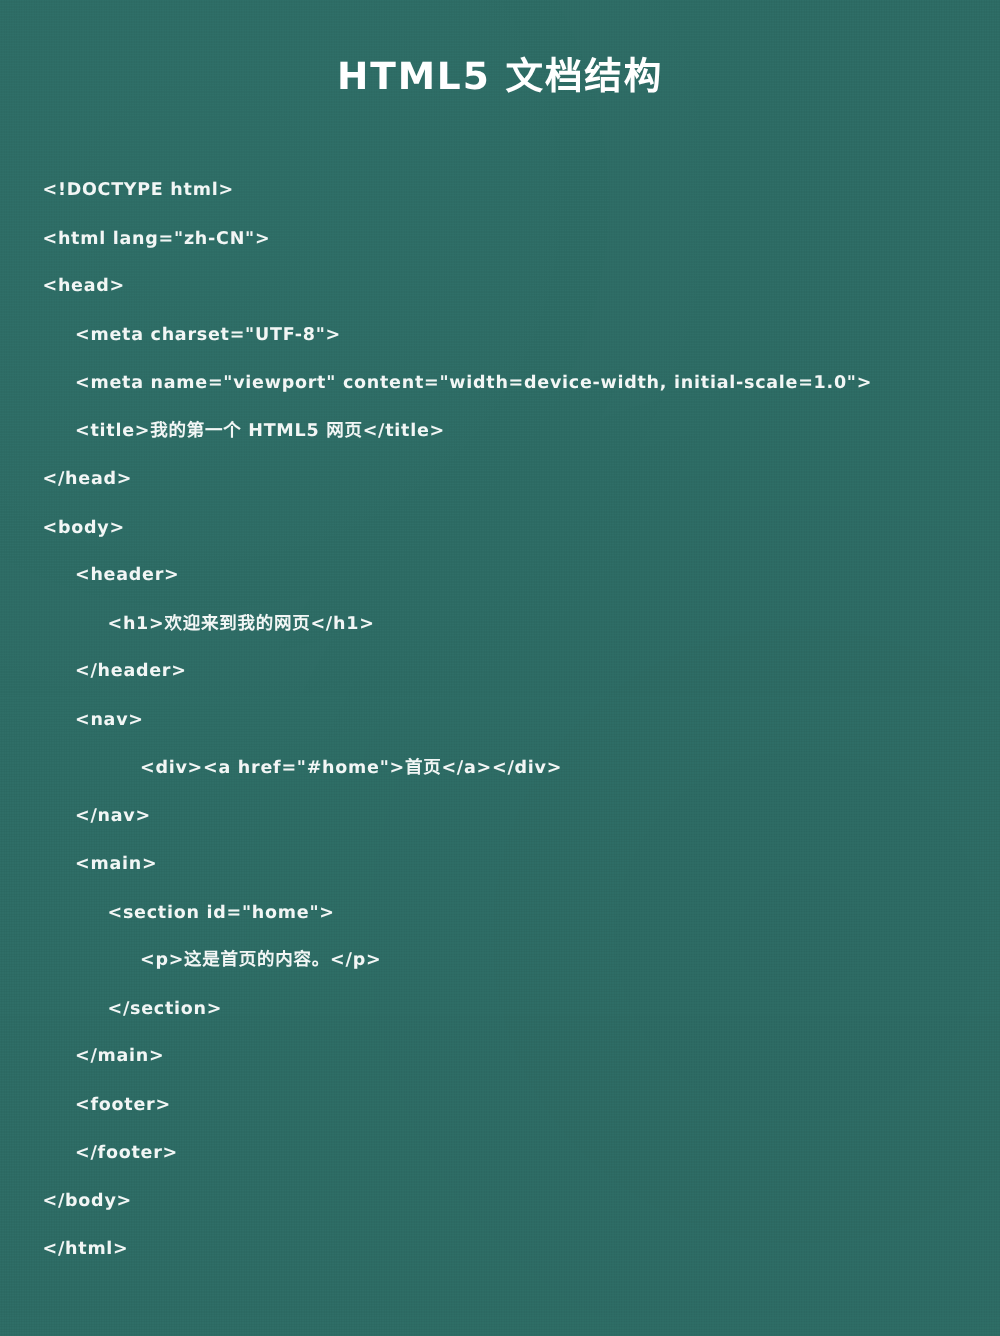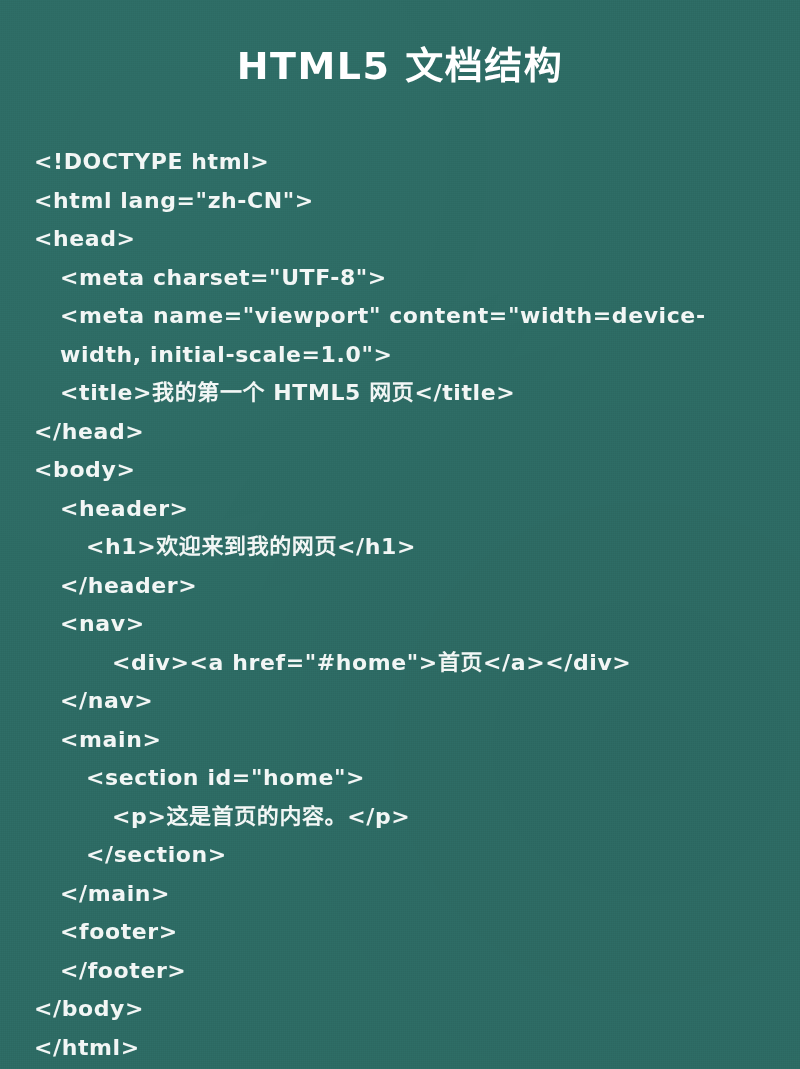--- a/index.html
+++ b/index.html
@@ -28,31 +28,31 @@
     mix-blend-mode: overlay;
   }
   .page {
     position: relative;
     z-index: 2;
     padding: 0;
   }
   .title {
     text-align: center;
     color: #ffffff;
-    font-size: 38px;
+    font-size: 30px;
     font-weight: bold;
     letter-spacing: 1.5px;
     margin: 0;
     padding: 42px 0 0 0;
     line-height: 1.3;
   }
   .code-block {
     margin: 52px 34px 0 34px;
     color: #f2f6f5;
-    font-size: 22px;
+    font-size: 14px;
     line-height: 38.5px;
     font-weight: 600;
     letter-spacing: 0.6px;
     white-space: pre-wrap;
     word-break: break-word;
   }
   .code-line {
     white-space: pre-wrap;
     min-height: 38.5px;
   }

